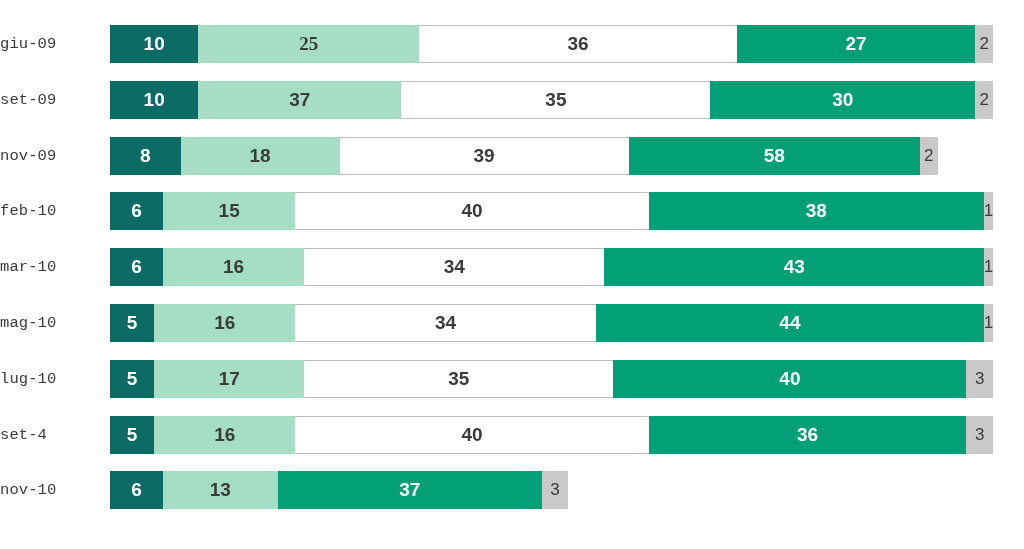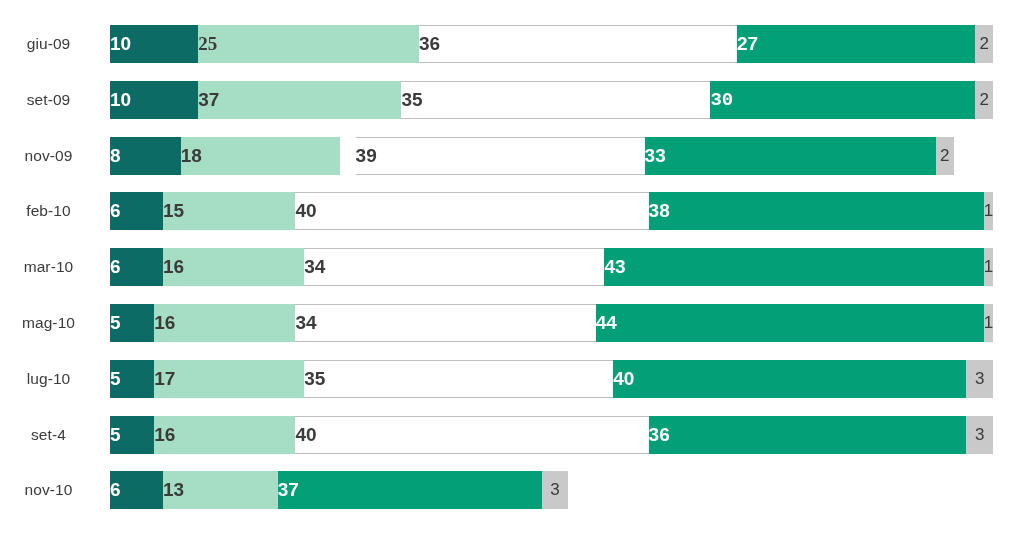--- a/index.html
+++ b/index.html
@@ -31,43 +31,44 @@
     left: 0;
     width: 1024px;
     height: 38px;
     display: flex;
     align-items: center;
   }
   .row-label {
     position: absolute;
     left: 0;
     width: 97px;
-    text-align: center;
+    text-align: left;
     font-size: 15.5px;
     color: #3b3b3b;
-    font-family: Liberation Sans, sans-serif;
+    font-family: Liberation Mono, monospace;
     line-height: 38px;
     letter-spacing: 0.1px;
     white-space: nowrap;
   }
   .bar-track {
     position: absolute;
     left: 110px;
     top: 0;
     height: 38px;
     width: 883px;
     display: flex;
     align-items: stretch;
   }
   .seg {
     position: relative;
     height: 38px;
     box-sizing: border-box;
     display: flex;
     align-items: center;
+    justify-content: center;
     font-size: 19px;
     font-weight: bold;
     font-family: "Liberation Sans", sans-serif;
     overflow: hidden;
     white-space: nowrap;
   }
   .seg-s1 {
     background: #0d6b66;
     color: #ffffff;
   }
@@ -124,42 +125,42 @@
         <div class="bar-track">
           <div class="seg seg-s1" style="width: 88.3px;">
             <span>10</span>
           </div>
           <div class="seg seg-s2" style="width: 203.09px;">
             <span>37</span>
           </div>
           <div class="seg seg-s3" style="width: 309.05px;">
             <span>35</span>
           </div>
-          <div class="seg seg-s4" style="width: 264.9px; font-family: Liberation Mono, monospace;">
+          <div class="seg seg-s4" style="width: 264.9px;">
             <span>30</span>
           </div>
           <div class="seg seg-s5" style="width: 17.66px;">
             <span>2</span>
           </div>
         </div>
       </div>
       <div class="chart-row" style="top: 136.6px;">
         <div class="row-label">nov-09</div>
         <div class="bar-track">
           <div class="seg seg-s1" style="width: 70.64px;">
             <span>8</span>
           </div>
           <div class="seg seg-s2" style="width: 158.94px;">
             <span>18</span>
           </div>
-          <div class="seg seg-s3" style="width: 289px; margin-left: 16px;">
+          <div class="seg seg-s3" style="width: 289px;">
             <span>39</span>
           </div>
           <div class="seg seg-s4" style="width: 291.39px;">
-            <span>33</span>
+            <span>58</span>
           </div>
           <div class="seg seg-s5" style="width: 17.66px;">
             <span>2</span>
           </div>
         </div>
       </div>
       <div class="chart-row" style="top: 192.4px;">
         <div class="row-label">feb-10</div>
         <div class="bar-track">
           <div class="seg seg-s1" style="width: 52.98px;">

